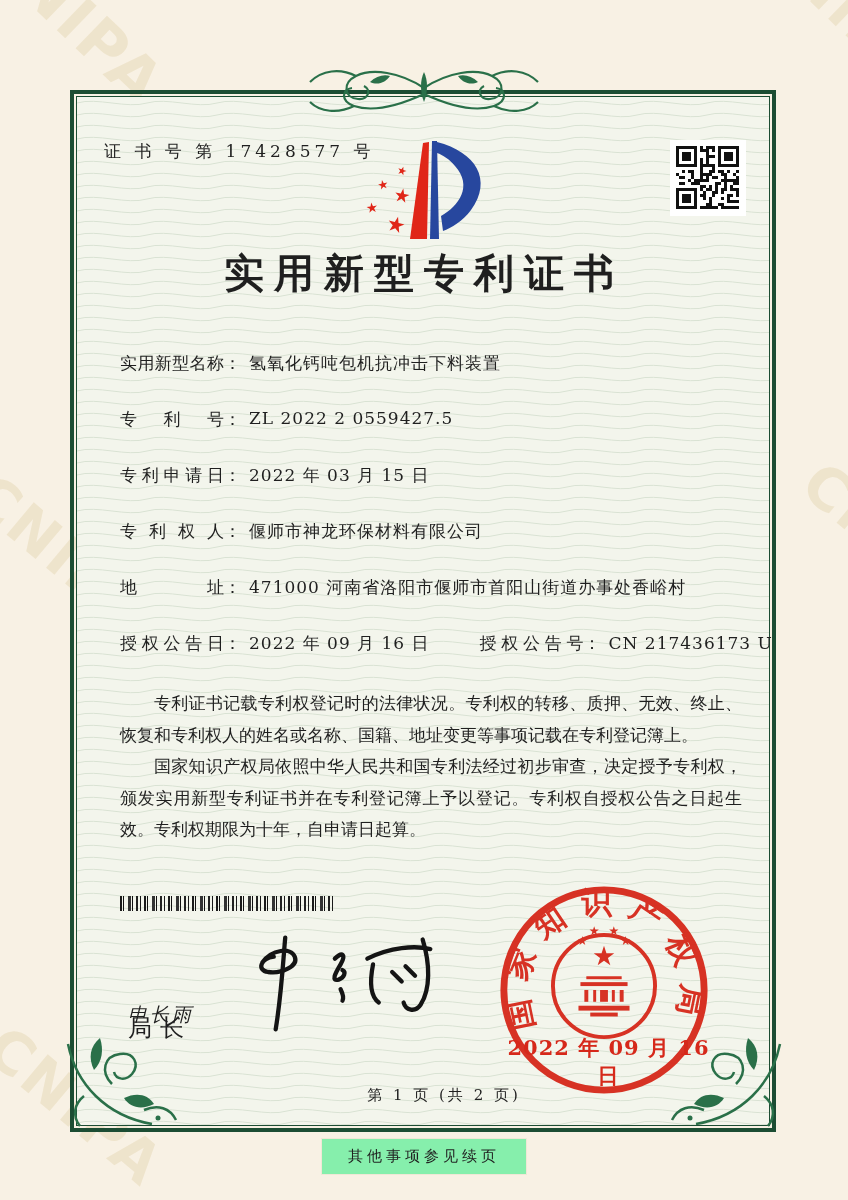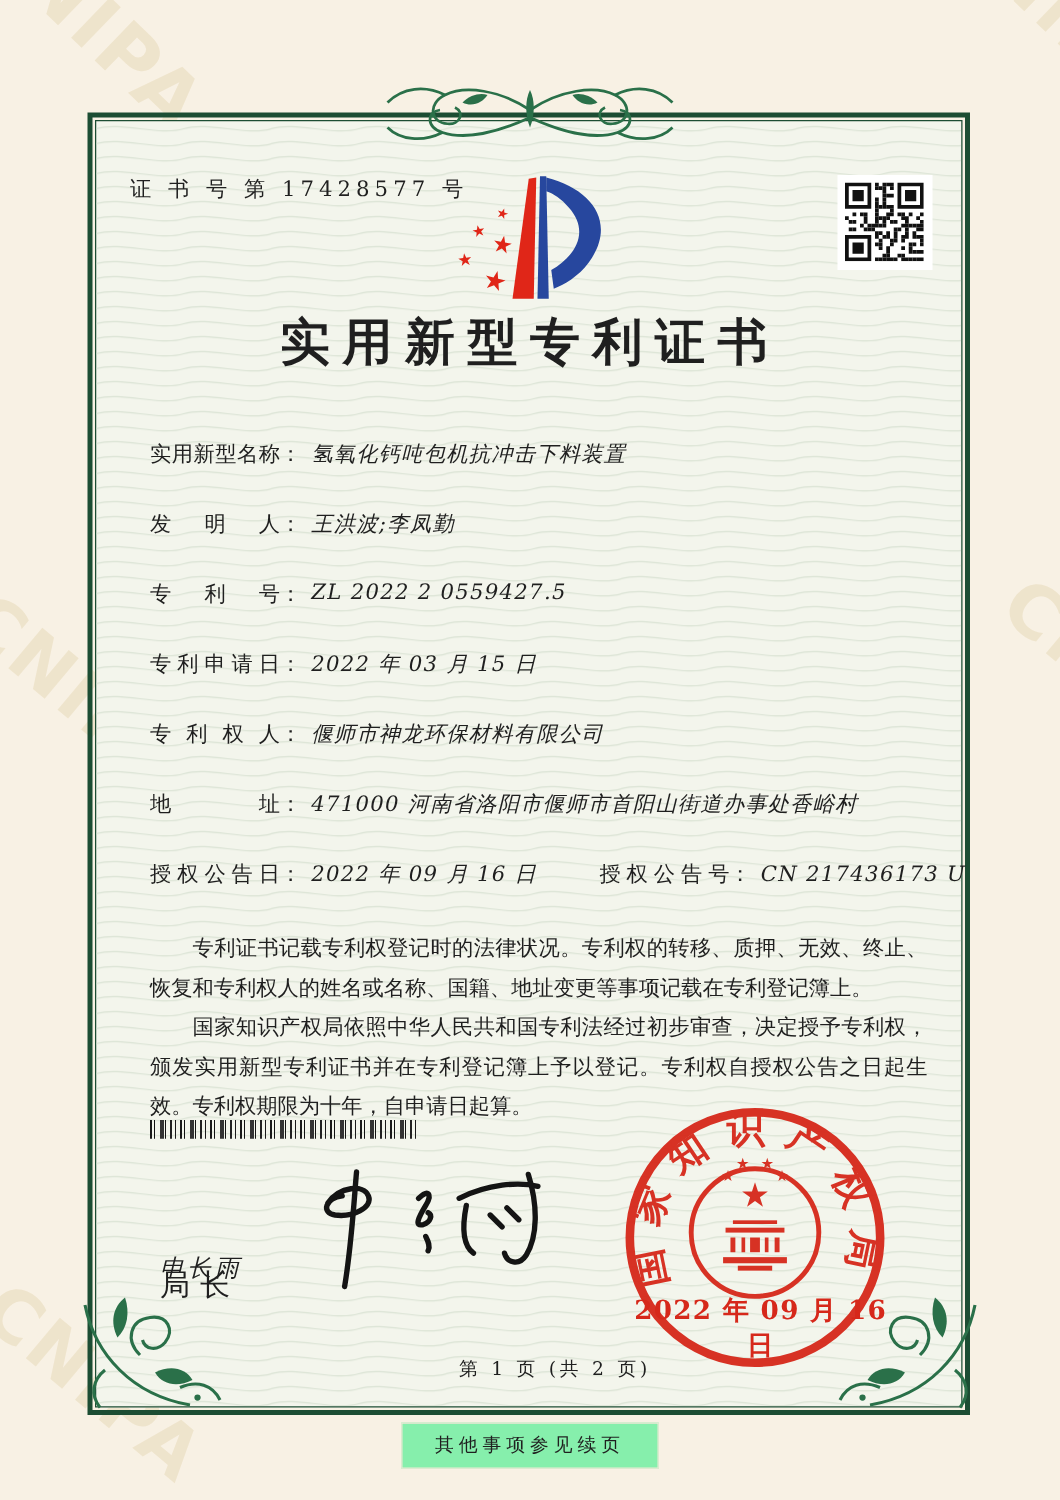--- a/index.html
+++ b/index.html
@@ -23,21 +23,21 @@
   .logo{position:absolute;left:350px;top:128px;z-index:3;}
   .qr{position:absolute;left:670px;top:140px;width:76px;height:76px;background:#fff;padding:6px;
       box-sizing:border-box;z-index:3;}
   .title{position:absolute;left:0;width:848px;top:246px;text-align:center;font-size:40px;
          font-weight:bold;letter-spacing:10px;z-index:3;}
   .fields{position:absolute;left:120px;top:352px;width:622px;z-index:3;font-size:17px;}
   .frow{margin-bottom:33px;white-space:nowrap;}
   .flabel{display:inline-block;width:104px;text-align:justify;text-align-last:justify;vertical-align:top;}
   .flabel.second{margin-left:50px;}
   .fcolon{display:inline-block;vertical-align:top;}
-  .fvalue{margin-left:8px;letter-spacing:1px;font-style:italic;}
+  .fvalue{margin-left:8px;letter-spacing:1px;}
   .paras{margin-top:22px;line-height:31.5px;text-align:justify;}
   .paras p{margin:0;text-indent:2em;}
   .barcode{position:absolute;left:120px;top:896px;width:215px;height:15px;z-index:3;
     background:repeating-linear-gradient(90deg,
       #1a1a1a 0 2px,transparent 2px 3px,#111 3px 4px,transparent 4px 8px,
       #333 8px 11px,transparent 11px 12px,#111 12px 13px,transparent 13px 16px,
       #222 16px 18px,transparent 18px 20px,#1a1a1a 20px 21px,transparent 21px 24px);}
   .signer-title{position:absolute;left:128px;top:964px;font-size:24px;letter-spacing:8px;z-index:3;margin-top:48px;}
   .signer-name{position:absolute;left:128px;top:1002px;font-size:19px;letter-spacing:3px;z-index:3;font-style:italic;}
   .signature{position:absolute;left:225px;top:930px;z-index:3;}
@@ -268,23 +268,20 @@
     </svg>
   </div>
 
   <div class="title">实用新型专利证书</div>
 
   <div class="fields">
     <div class="frow">
       <span class="flabel">实用新型名称</span><span class="fcolon">：</span><span class="fvalue">氢氧化钙吨包机抗冲击下料装置</span>
     </div>
     <div class="frow">
-      <span class="flabel">发明人</span><span class="fcolon">：</span><span class="fvalue">王洪波;李凤勤</span>
-    </div>
-    <div class="frow">
       <span class="flabel">专利号</span><span class="fcolon">：</span><span class="fvalue">ZL 2022 2 0559427.5</span>
     </div>
     <div class="frow">
       <span class="flabel">专利申请日</span><span class="fcolon">：</span><span class="fvalue">2022 年 03 月 15 日</span>
     </div>
     <div class="frow">
       <span class="flabel">专利权人</span><span class="fcolon">：</span><span class="fvalue">偃师市神龙环保材料有限公司</span>
     </div>
     <div class="frow">
       <span class="flabel">地址</span><span class="fcolon">：</span><span class="fvalue">471000 河南省洛阳市偃师市首阳山街道办事处香峪村</span>

